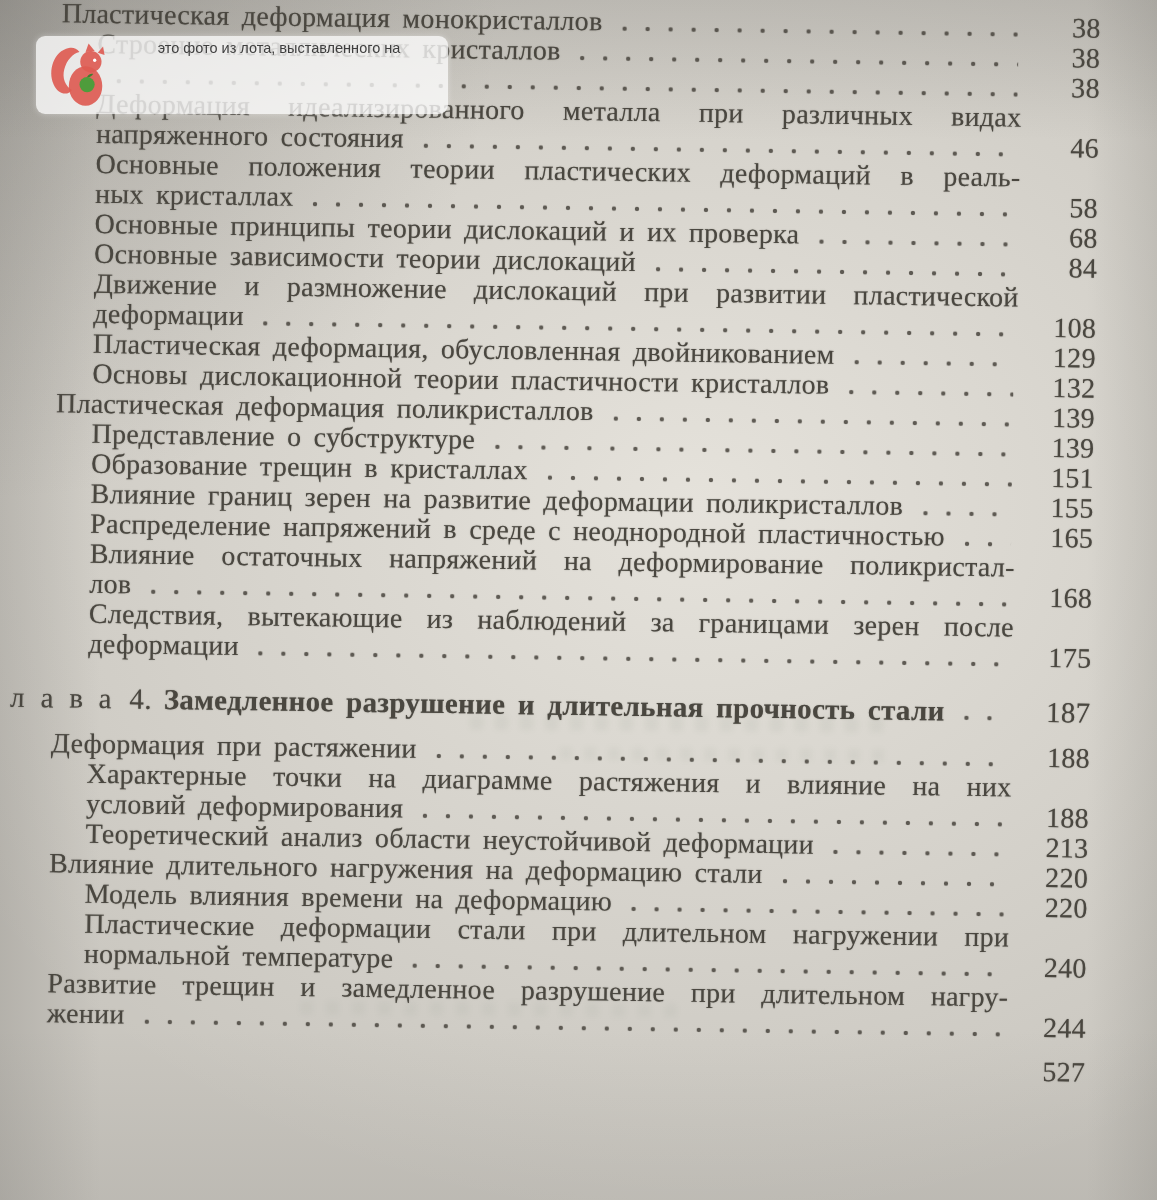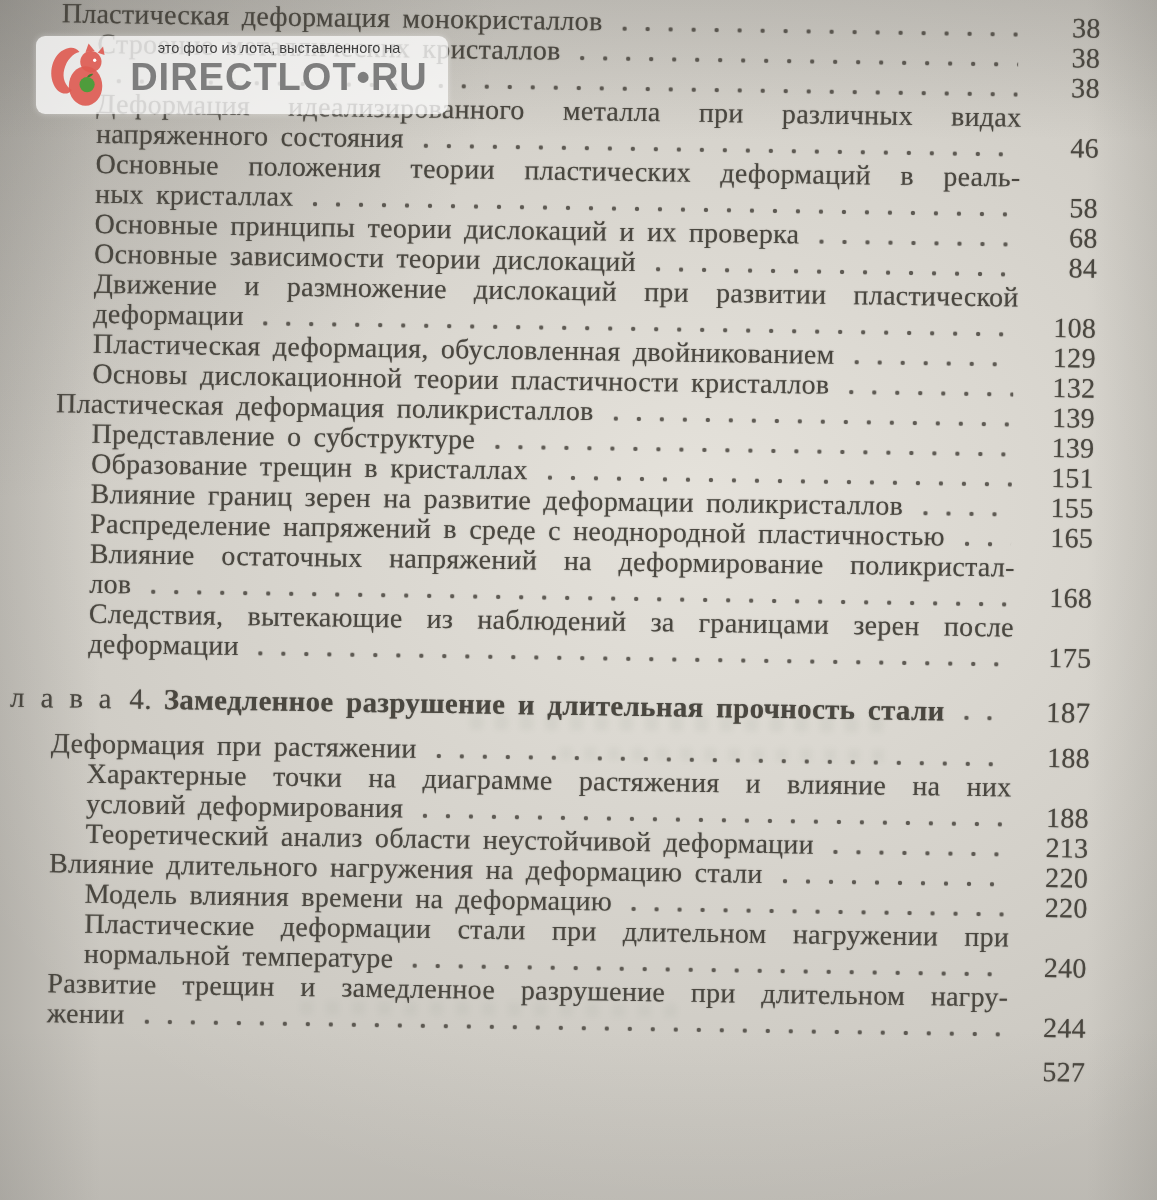--- a/index.html
+++ b/index.html
@@ -247,14 +247,13 @@
     <path d="M34,8 C14,12 6,38 14,56 C19,68 32,72 38,63 C29,58 25,47 28,36 C31,24 39,15 48,13 C44,8 39,7 34,8 Z" fill="#dd5b52" opacity="0.92"></path>
     <ellipse cx="56" cy="58" rx="22" ry="26" fill="#dd5b52" opacity="0.92"></ellipse>
     <circle cx="63" cy="26" r="14" fill="#dd5b52" opacity="0.92"></circle>
     <path d="M56,13 L60,2 L68,12 Z" fill="#dd5b52" opacity="0.92"></path>
     <path d="M72,14 L79,6 L81,17 Z" fill="#dd5b52" opacity="0.92"></path>
     <circle cx="68" cy="24" r="2.2" fill="#ffffff"></circle>
     <circle cx="58" cy="56" r="10" fill="#4f9c3c"></circle>
     <path d="M58,46 C60,42 64,41 66,42 C64,45 61,47 58,46 Z" fill="#3e8030"></path>
   </svg>
   <div class="wm-note">это фото из лота, выставленного на</div>
-  <div class="wm-brand"><span>DIRECTLOT</span><span class="wm-sep">•</span><span>RU</span></div>
 </div>
 
 </body></html>

